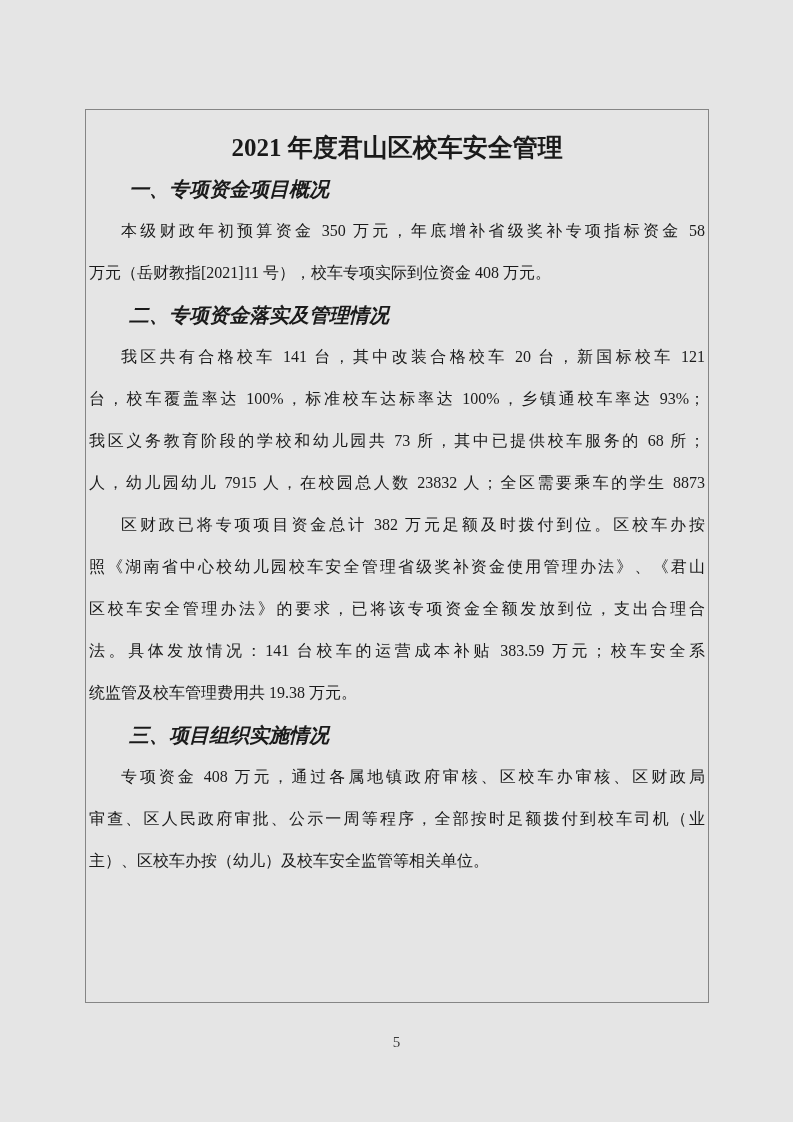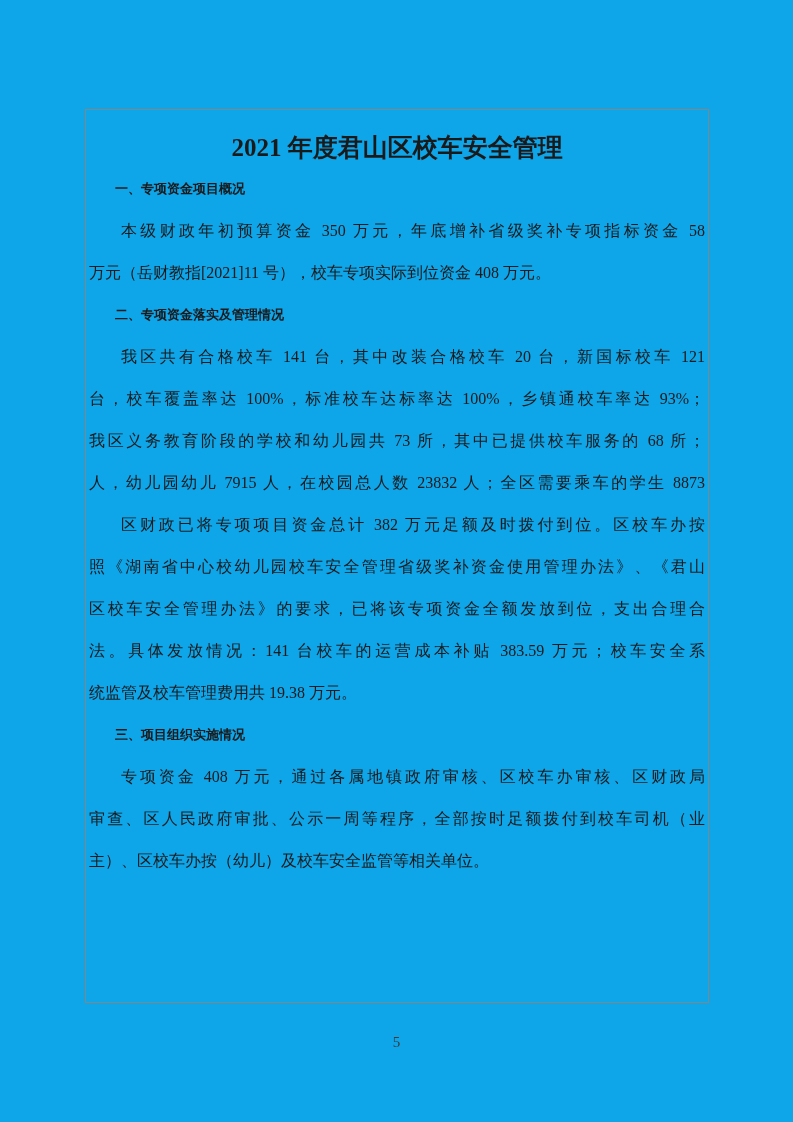--- a/index.html
+++ b/index.html
@@ -6,21 +6,21 @@
     margin: 0;
     padding: 0;
     background: #ffffff;
     font-family: "Liberation Serif", "DejaVu Serif", serif;
     color: #1a1a1a;
   }
   .page {
     position: relative;
     width: 793px;
     height: 1122px;
-    background: #0ea5e9;
+    background: #e5e5e5;
     overflow: hidden;
   }
   .box {
     position: absolute;
     left: 85px;
     top: 109px;
     width: 624px;
     height: 894px;
     box-sizing: border-box;
     border: 1px solid #858585;
@@ -29,26 +29,27 @@
   }
   .title {
     font-size: 25px;
     font-weight: bold;
     text-align: center;
     height: 40px;
     line-height: 40px;
     white-space: pre;
   }
   .heading {
-    font-size: 13px;
+    font-size: 20px;
     font-weight: bold;
     height: 42px;
     line-height: 42px;
     text-indent: 2em;
     overflow: hidden;
+    font-style: italic;
   }
   .line {
     font-size: 16px;
     height: 42px;
     line-height: 42px;
     text-align: justify;
     text-align-last: justify;
     overflow: hidden;
   }
   .line.first { text-indent: 2em; }

